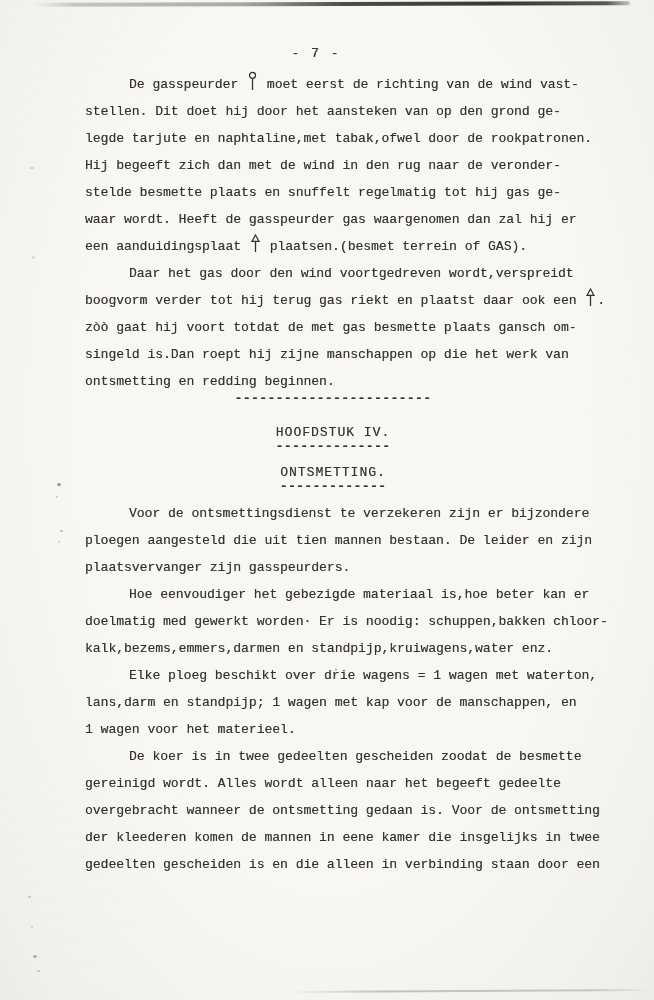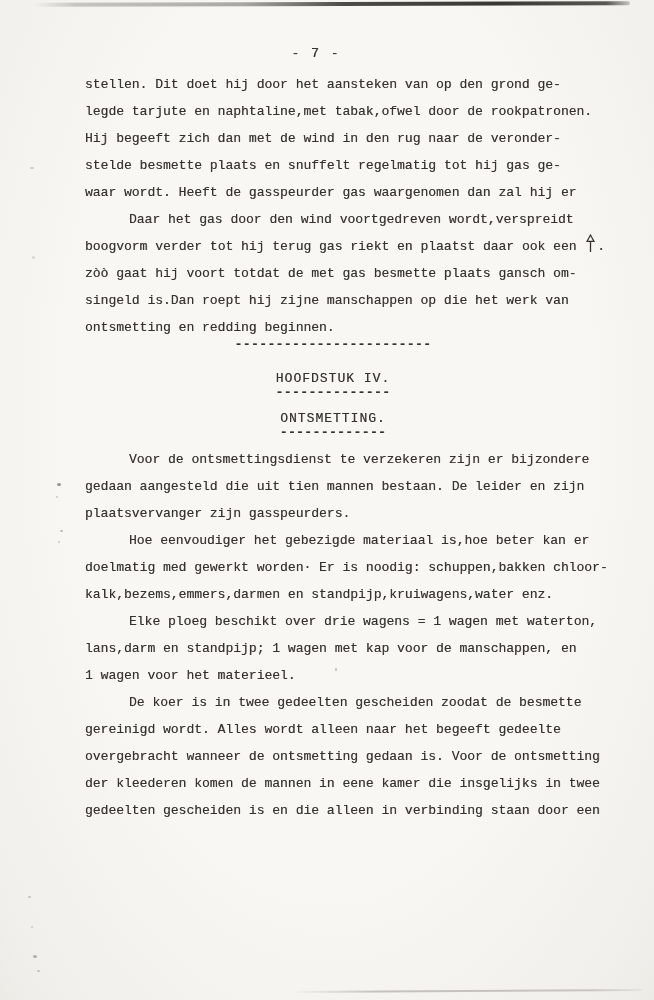--- a/index.html
+++ b/index.html
@@ -74,44 +74,52 @@
 <div class="speck" style="left:33px;top:955px;width:4px;height:3px;opacity:.7;"></div>
 <div class="speck" style="left:37px;top:970px;width:3px;height:2px;opacity:.5;"></div>
 <div class="speck" style="left:335px;top:668px;width:2px;height:3px;opacity:.6;"></div>
 <div class="speck" style="left:30px;top:167px;width:4px;height:2px;opacity:.35;border-radius:1px;"></div>
 <div class="speck" style="left:32px;top:256px;width:3px;height:3px;opacity:.3;"></div>
 
 <div class="text-col">
   <div class="line page-number">- 7 -</div>
 
   <div>
+      <div class="line indent"><span class="">De gasspeurder </span><span class="symbol"><svg width="11" height="20" viewBox="0 0 11 20">
+            <circle cx="5.5" cy="4.3" r="3" fill="none" stroke="currentColor" stroke-width="1.3"></circle>
+            <line x1="5.5" y1="7.3" x2="5.5" y2="19" stroke="currentColor" stroke-width="1.3"></line>
+          </svg></span><span class=""> moet eerst de richting van de wind vast-</span></div>
       <div class="line"><span class="">stellen. Dit doet hij door het aansteken van op den grond ge-</span></div>
       <div class="line"><span class="">legde tarjute en naphtaline,met tabak,ofwel door de rookpatronen.</span></div>
       <div class="line"><span class="">Hij begeeft zich dan met de wind in den rug naar de veronder-</span></div>
       <div class="line"><span class="">stelde besmette plaats en </span><span class="u">snuffelt</span><span class=""> regelmatig tot hij gas ge-</span></div>
       <div class="line"><span class="">waar wordt. Heeft de gasspeurder gas waargenomen dan zal hij er</span></div>
+      <div class="line"><span class="">een aanduidingsplaat </span><span class="symbol"><svg width="11" height="19" viewBox="0 0 11 19">
+            <path d="M5.5 1 L9 7.4 L2 7.4 Z" fill="none" stroke="currentColor" stroke-width="1.2"></path>
+            <line x1="5.5" y1="7.4" x2="5.5" y2="18" stroke="currentColor" stroke-width="1.3"></line>
+          </svg></span><span class=""> plaatsen.(besmet terrein of GAS).</span></div>
       <div class="line indent"><span class="">Daar het gas door den wind voortgedreven wordt,verspreidt</span></div>
       <div class="line"><span class="u">boogvorm</span><span class=""> verder tot hij terug gas riekt en plaatst daar ook een </span><span class="symbol"><svg width="11" height="19" viewBox="0 0 11 19">
             <path d="M5.5 1 L9 7.4 L2 7.4 Z" fill="none" stroke="currentColor" stroke-width="1.2"></path>
             <line x1="5.5" y1="7.4" x2="5.5" y2="18" stroke="currentColor" stroke-width="1.3"></line>
           </svg></span><span class="">.</span></div>
       <div class="line"><span class="">zòò gaat hij voort totdat de met gas besmette plaats </span><span class="u">gansch om-</span></div>
       <div class="line"><span class="u">singeld is</span><span class="">.Dan roept hij zijne manschappen op die het werk van</span></div>
       <div class="line"><span class="">ontsmetting en redding beginnen.</span></div>
     </div>
 
   <div class="line center-line divider-rule">------------------------</div>
   <div class="line center-line chapter-title">HOOFDSTUK IV.</div>
   <div class="line center-line chapter-underline">--------------</div>
   <div class="line center-line section-title">ONTSMETTING.</div>
   <div class="line center-line section-underline">-------------</div>
 
   <div>
       <div class="line indent"><span class="">Voor de ontsmettingsdienst te verzekeren zijn er bijzondere</span></div>
-      <div class="line"><span class="">gedaan aangesteld die uit tien mannen bestaan. De leider en zijn</span></div>
+      <div class="line"><span class="">ploegen aangesteld die uit tien mannen bestaan. De leider en zijn</span></div>
       <div class="line"><span class="">plaatsvervanger zijn gasspeurders.</span></div>
       <div class="line indent"><span class="">Hoe eenvoudiger het gebezigde materiaal is,hoe beter kan er</span></div>
       <div class="line"><span class="">doelmatig med gewerkt worden· Er is noodig: schuppen,bakken chloor-</span></div>
       <div class="line"><span class="">kalk,bezems,emmers,darmen en standpijp,kruiwagens,water enz.</span></div>
       <div class="line indent"><span class="">Elke ploeg beschikt over drie wagens = 1 wagen met waterton,</span></div>
       <div class="line"><span class="">lans,darm en standpijp; 1 wagen met kap voor de manschappen, en</span></div>
       <div class="line"><span class="">1 wagen voor het materieel.</span></div>
       <div class="line indent"><span class="">De koer is in twee gedeelten gescheiden zoodat de besmette</span></div>
       <div class="line"><span class="">gereinigd wordt. Alles wordt alleen naar het begeeft gedeelte</span></div>
       <div class="line"><span class="">overgebracht wanneer de ontsmetting gedaan is. Voor de ontsmetting</span></div>

